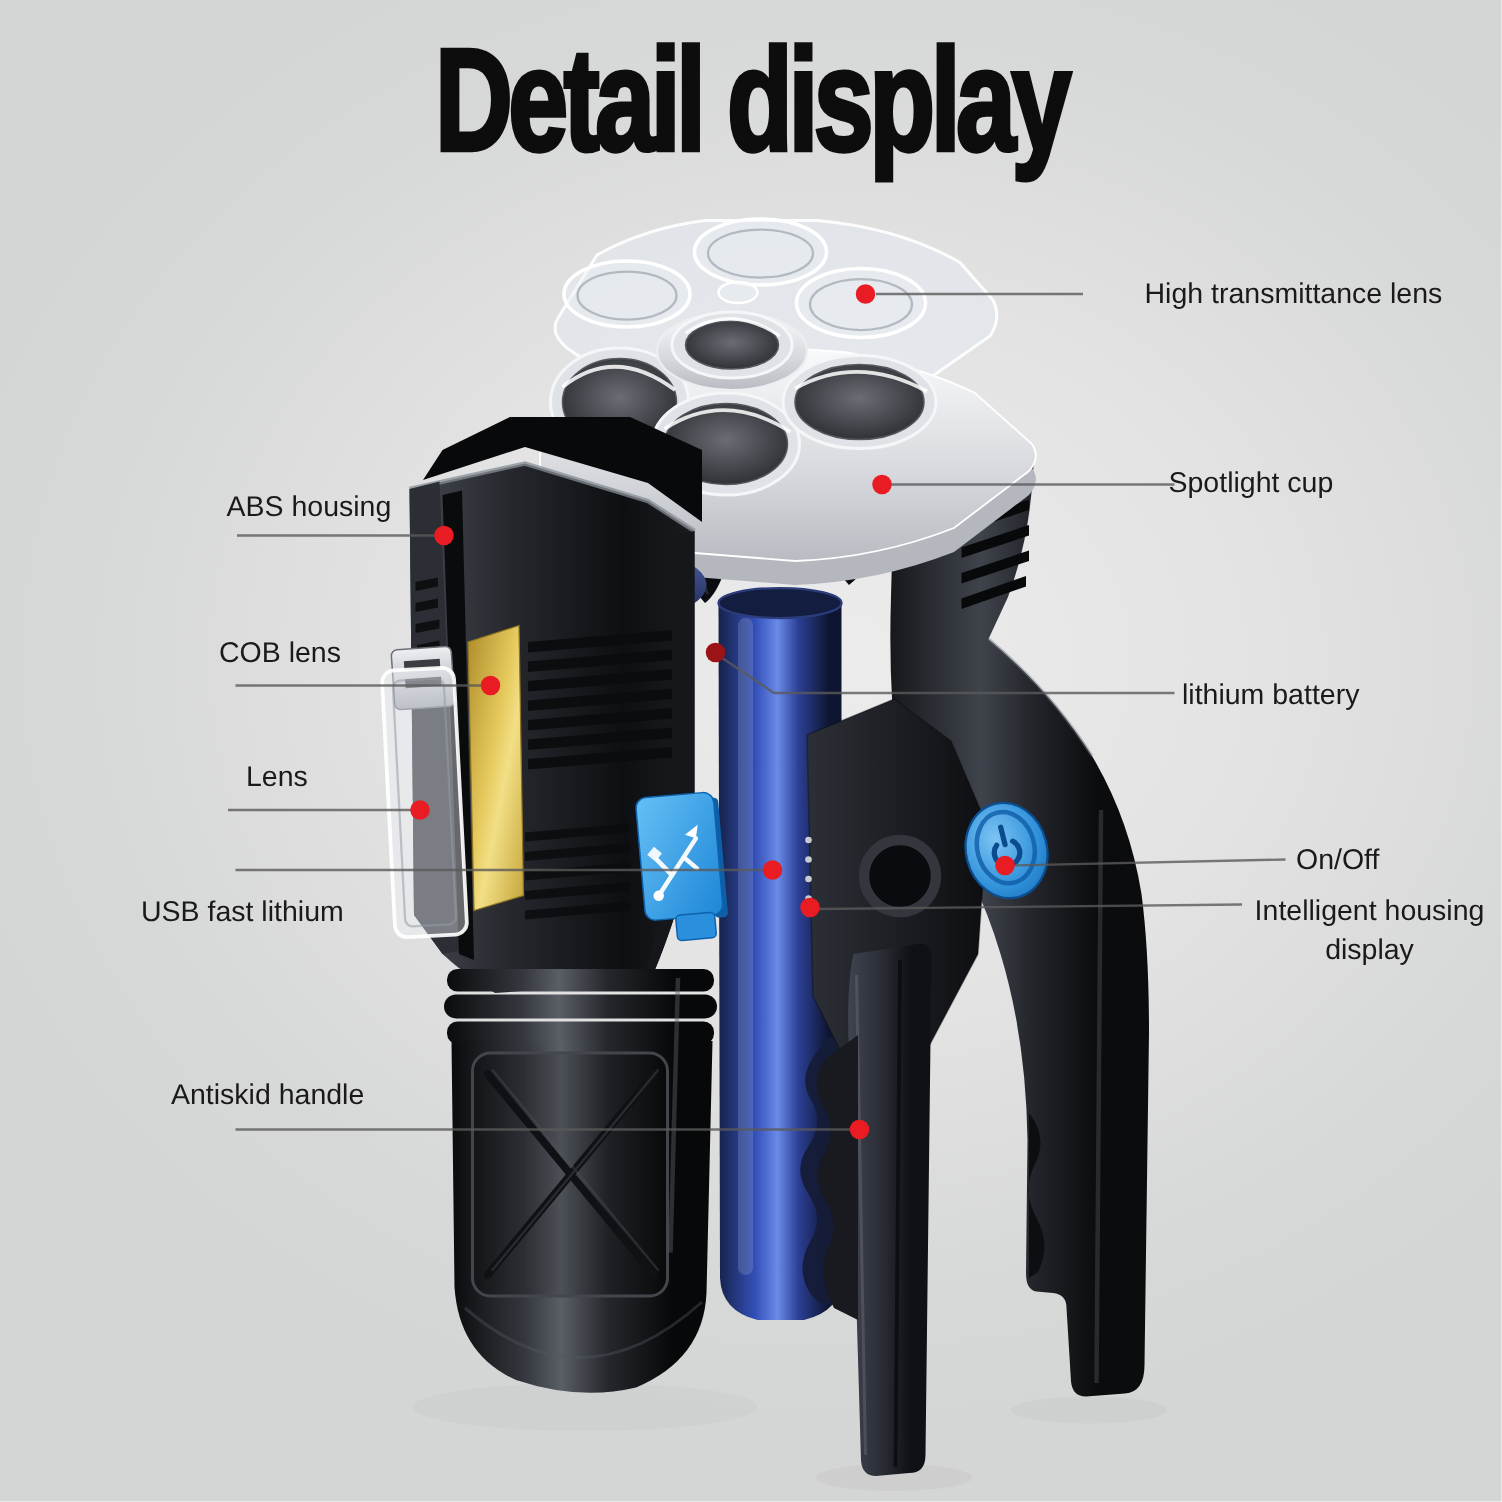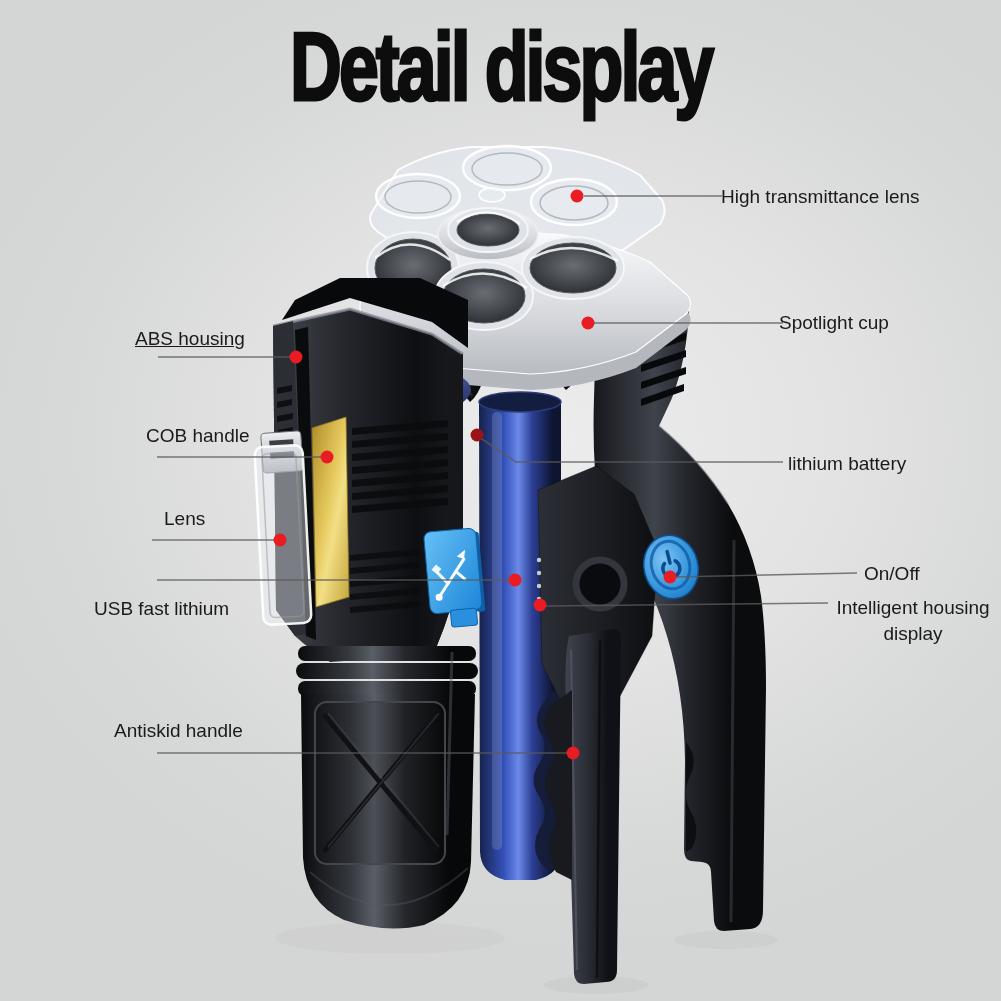--- a/index.html
+++ b/index.html
@@ -309,22 +309,22 @@
     <circle class="callout-dot" cx="327" cy="457" r="6.5"></circle>
     <circle class="callout-dot" cx="280" cy="540" r="6.5"></circle>
     <circle class="callout-dot" cx="515" cy="580" r="6.5"></circle>
     <circle class="callout-dot dim" cx="477" cy="435" r="6.5"></circle>
     <circle class="callout-dot" cx="670" cy="577" r="6.5"></circle>
     <circle class="callout-dot" cx="540" cy="605" r="6.5"></circle>
     <circle class="callout-dot" cx="573" cy="753" r="6.5"></circle>
   </g>
 </svg>
 
-<div class="callout-label" style="left:721px;top:186px;">High transmittance lens</div>
+<div class="callout-label" style="left:763px;top:186px;">High transmittance lens</div>
 <div class="callout-label" style="left:779px;top:312px;">Spotlight cup</div>
-<div class="callout-label" style="left:135px;top:328px;text-decoration:underline;">ABS housing</div>
-<div class="callout-label" style="left:146px;top:425px;">COB handle</div>
+<div class="callout-label" style="left:151px;top:328px;">ABS housing</div>
+<div class="callout-label" style="left:146px;top:425px;">COB lens</div>
 <div class="callout-label" style="left:131px;top:508px;margin-left:33px;">Lens</div>
 <div class="callout-label" style="left:94px;top:598px;">USB fast lithium</div>
 <div class="callout-label" style="left:788px;top:453px;">lithium battery</div>
 <div class="callout-label" style="left:864px;top:563px;">On/Off</div>
 <div class="callout-label center" style="left:831px;top:595px;width:164px;">Intelligent housing display</div>
 <div class="callout-label" style="left:114px;top:720px;text-align:center;">Antiskid handle</div>
 
 </body></html>

